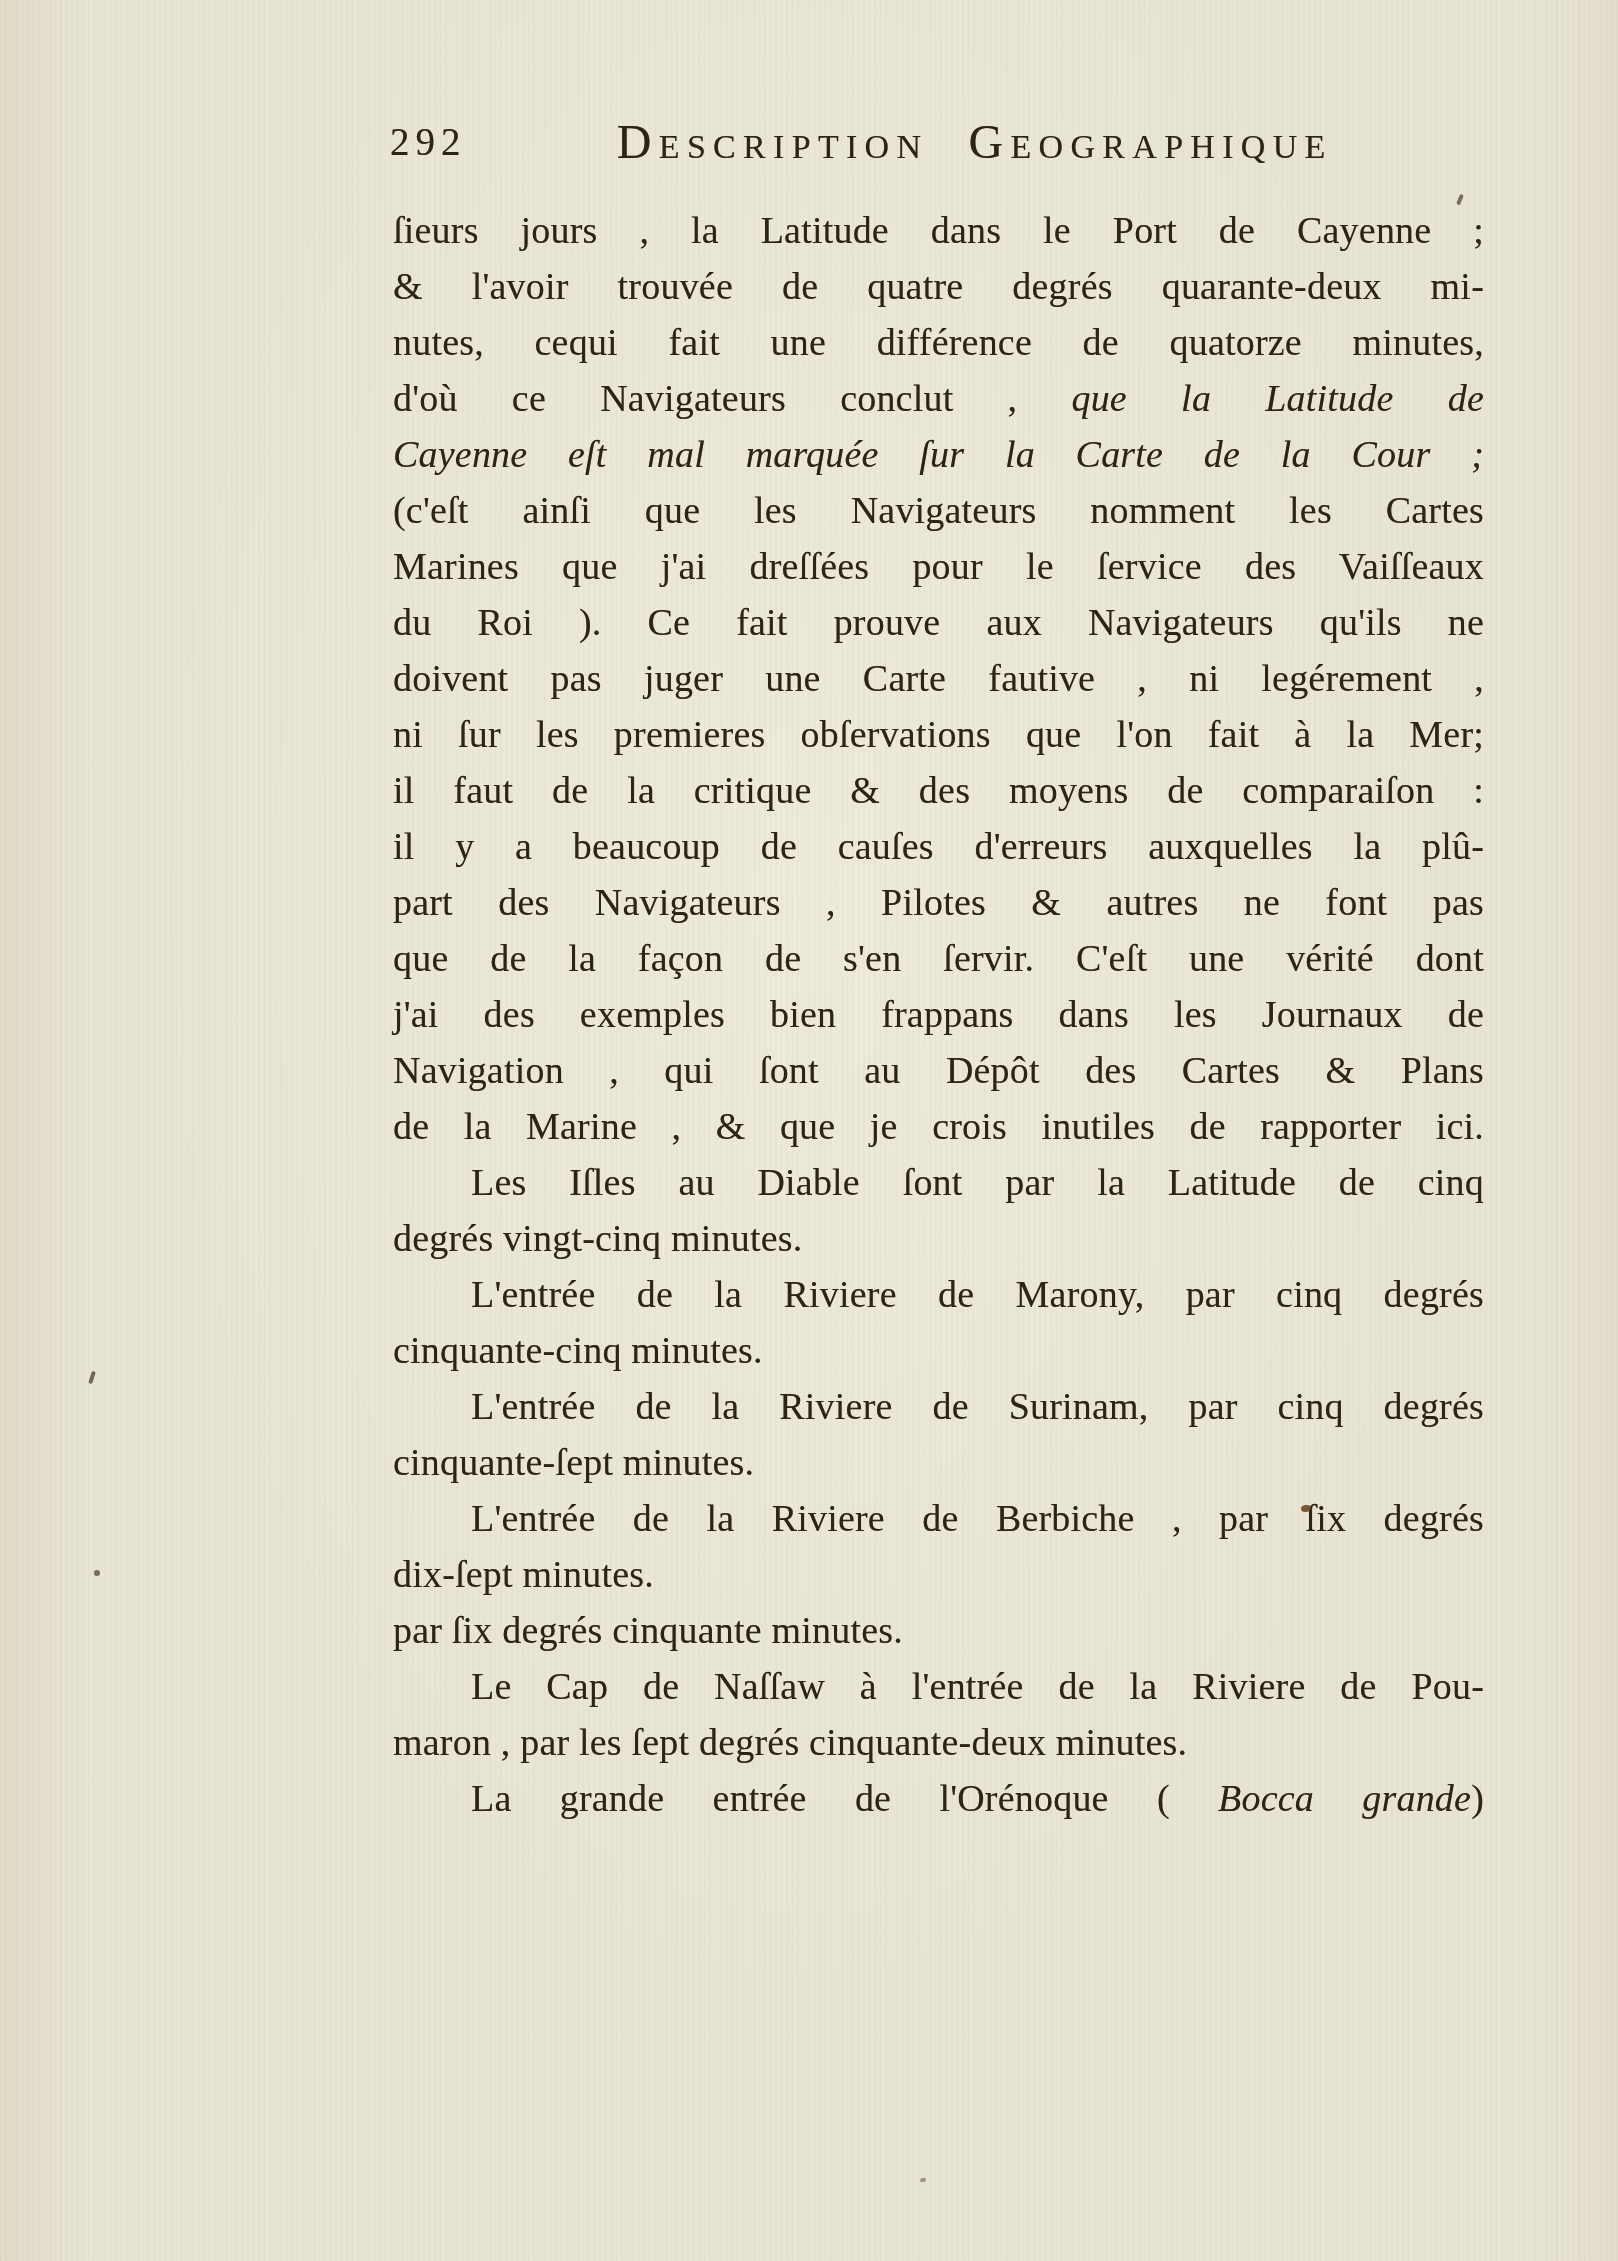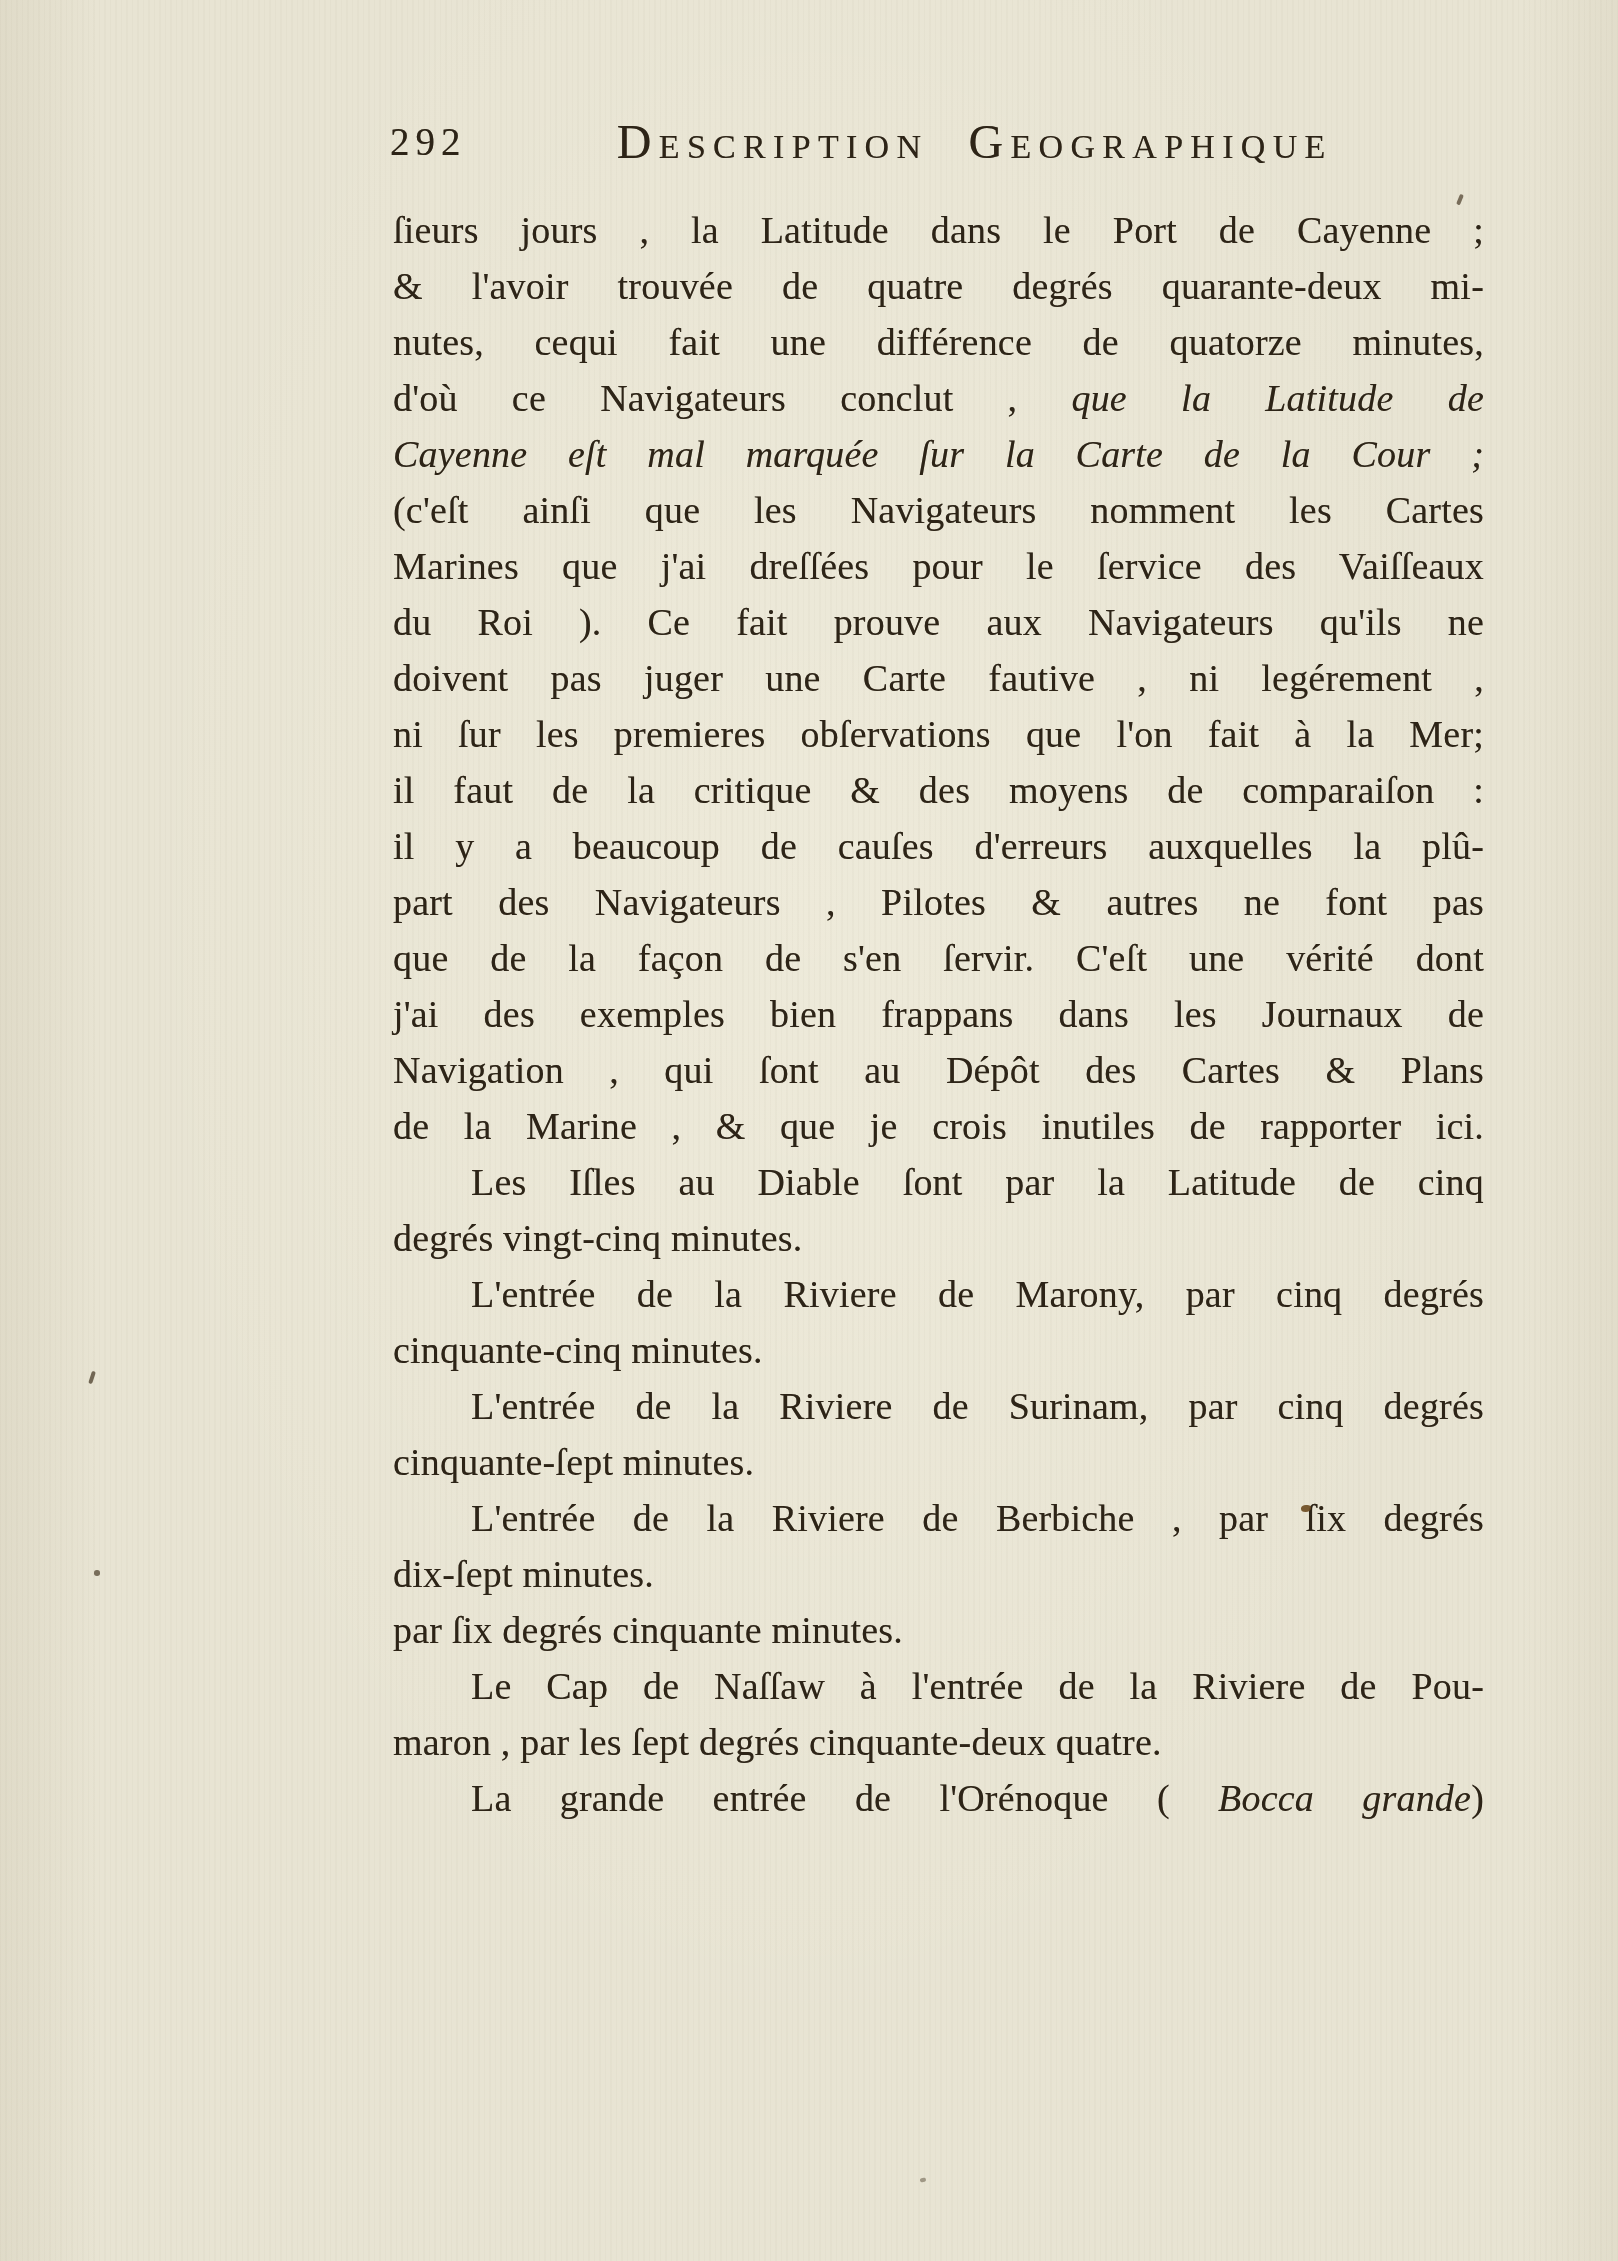--- a/index.html
+++ b/index.html
@@ -111,21 +111,21 @@
     <div class="line full indent"><span>Les Iſles au Diable ſont par la Latitude de cinq</span></div>
     <div class="line"><span>degrés vingt-cinq minutes.</span></div>
     <div class="line full indent"><span>L'entrée de la Riviere de Marony, par cinq degrés</span></div>
     <div class="line"><span>cinquante-cinq minutes.</span></div>
     <div class="line full indent"><span>L'entrée de la Riviere de Surinam, par cinq degrés</span></div>
     <div class="line"><span>cinquante-ſept minutes.</span></div>
     <div class="line full indent"><span>L'entrée de la Riviere de Berbiche , par ſix degrés</span></div>
     <div class="line"><span>dix-ſept minutes.</span></div>
     <div class="line"><span>par ſix degrés cinquante minutes.</span></div>
     <div class="line full indent"><span>Le Cap de Naſſaw à l'entrée de la Riviere de Pou-</span></div>
-    <div class="line"><span>maron , par les ſept degrés cinquante-deux quatre.</span></div>
+    <div class="line"><span>maron , par les ſept degrés cinquante-deux minutes.</span></div>
     <div class="line full indent"><span>La grande entrée de l'Orénoque ( </span><span class="it">Bocca grande</span><span>)</span></div>
   </div>
 
 <div class="speck s1"></div>
 <div class="speck s2"></div>
 <div class="speck s3"></div>
 <div class="speck s4"></div>
 <div class="speck s5"></div>
 
 

